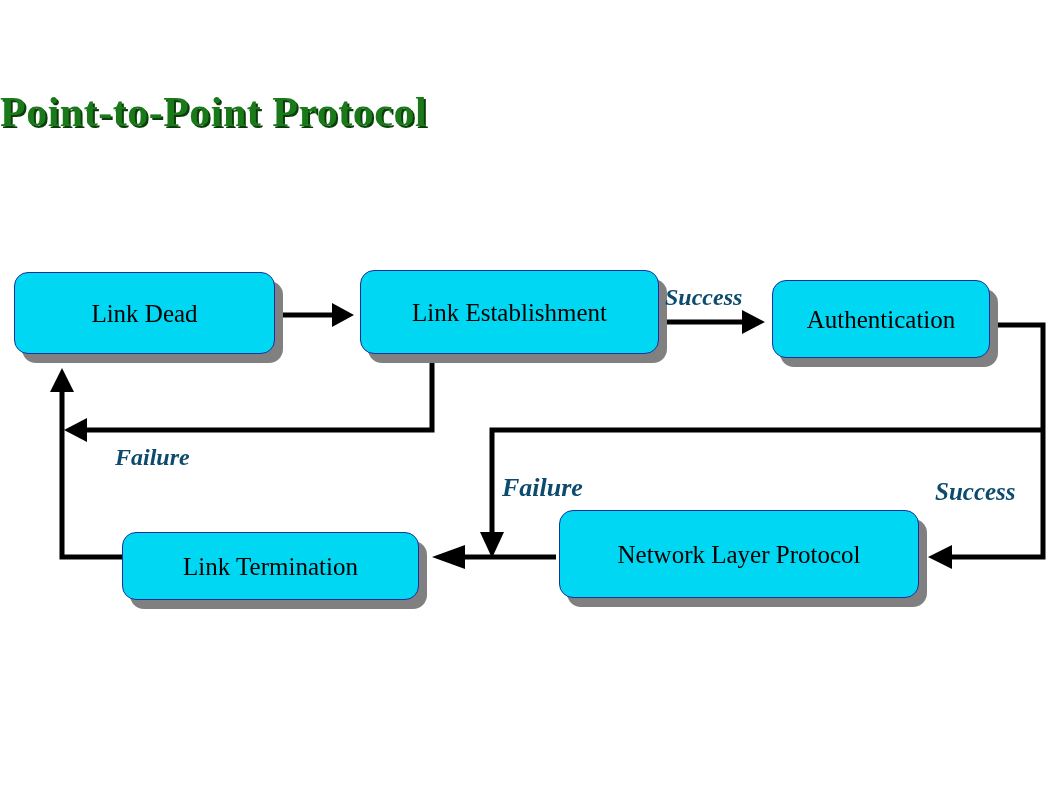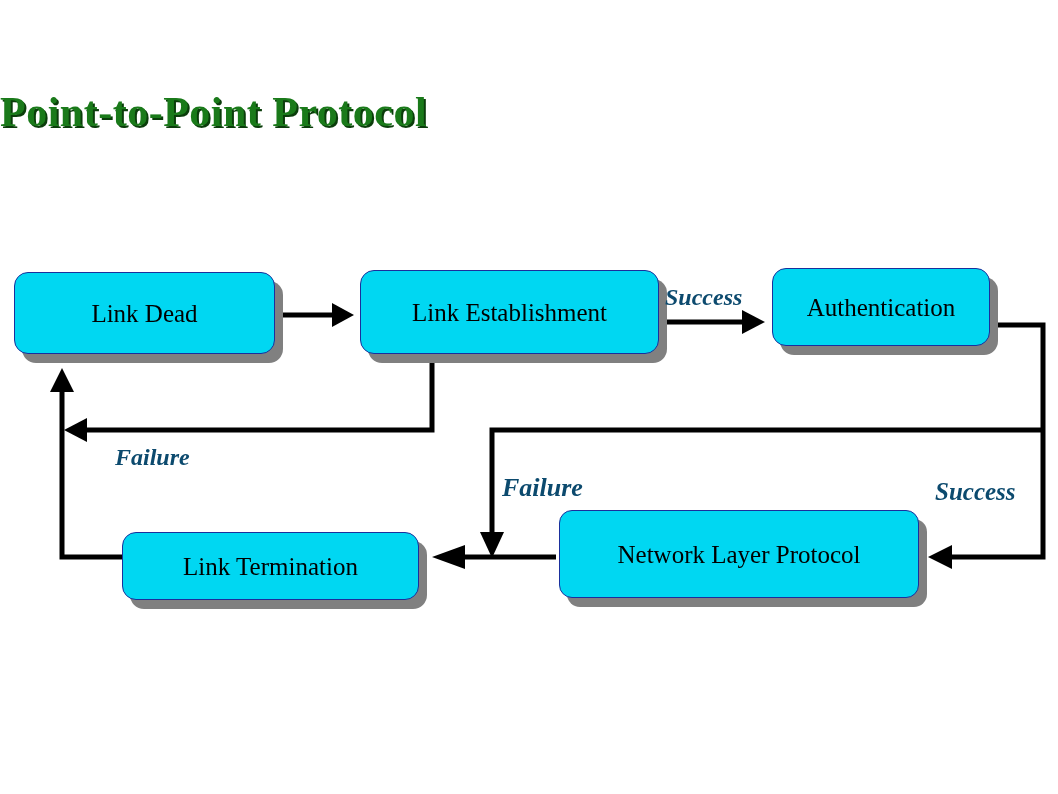--- a/index.html
+++ b/index.html
@@ -120,25 +120,25 @@
     <g>
       <line x1="556" y1="557" x2="465" y2="557"></line>
       <polygon points="465,545 432,557 465,569"></polygon>
     </g>
   </svg>
 
   <div class="node" style="left:14px; top:272px; width:261px; height:82px;">Link Dead</div>
 
   <div class="node" style="left:349px; top:270px; width:299px; height:84px;margin-left:11px;">Link Establishment</div>
 
-  <div class="node" style="left:772px; top:268px; width:218px; height:78px;">Authentication</div>
+  <div class="node" style="left:772px; top:280px; width:218px; height:78px;">Authentication</div>
 
   <div class="node" style="left:122px; top:532px; width:297px; height:68px;">Link Termination</div>
 
-  <div class="node" style="left:559px; top:510px; width:360px; height:88px;border-radius:13px;">Network Layer Protocol</div>
+  <div class="node" style="left:559px; top:510px; width:360px; height:88px;">Network Layer Protocol</div>
 
   <div class="edge-label" style="left:665px; top:285px; font-size:24px;">Success</div>
 
   <div class="edge-label" style="left:115px; top:445px; font-size:24px;">Failure</div>
 
   <div class="edge-label" style="left:502px; top:475px; font-size:26px;">Failure</div>
 
   <div class="edge-label" style="left:935px; top:479px; font-size:25px;">Success</div>
 
 </div>

